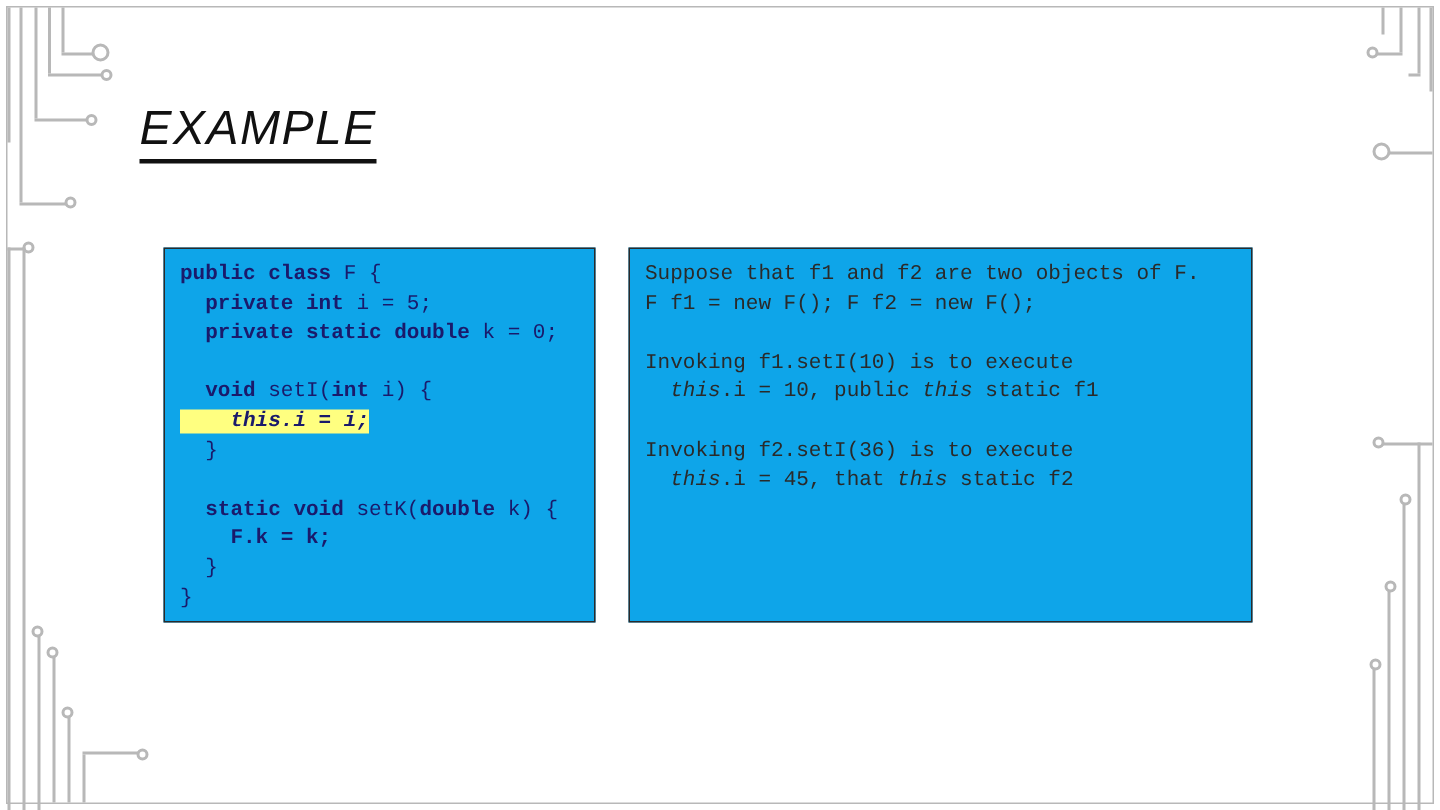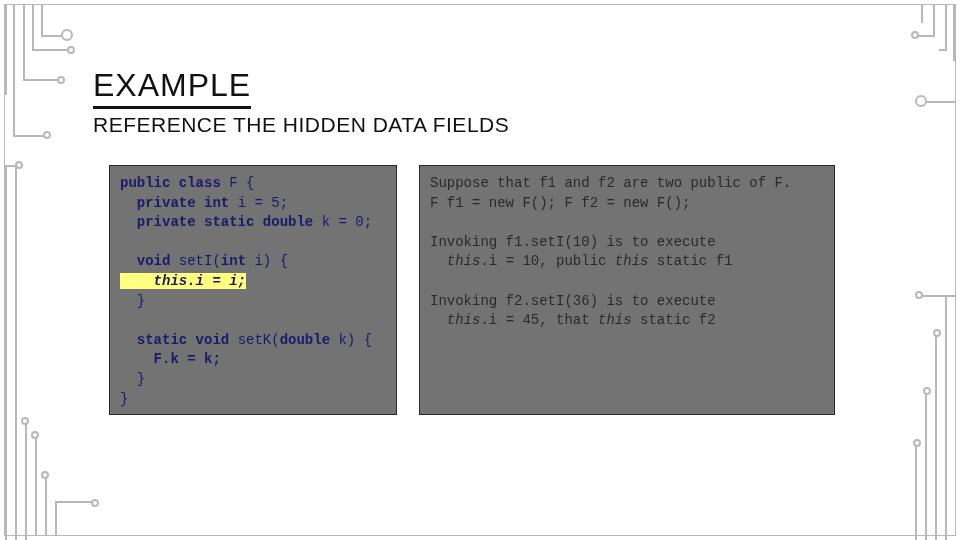--- a/index.html
+++ b/index.html
@@ -29,39 +29,40 @@
     position: absolute;
     left: 88px; top: 62px;
     border-bottom: 3px solid #111;
     padding-bottom: 2px;
   }
   .title {
     font-size: 32px;
     font-weight: 400;
     color: #111;
     letter-spacing: 1px;
+    font-style: italic;
   }
   .subtitle {
     position: absolute;
     left: 88px; top: 108px;
     font-size: 21px;
     color: #111;
     letter-spacing: 0.5px;
   }
 
   .code-boxes {
     position: absolute;
     left: 104px; top: 160px;
     display: flex;
     gap: 22px;
   }
   .code-box {
     border: 1.5px solid #2a2a2a;
     padding: 8px 10px;
-    background: #737373;
+    background: #0ea5e9;
     font-family: Consolas, "Courier New", monospace;
     font-size: 14px;
     line-height: 1.4;
     white-space: pre;
   }
   .code-box.left  { width: 288px; height: 250px; color: #1a1a6b; }
   .code-box.right { width: 416px; height: 250px; color: #2a2a2a; }
   .code-box .kw-bold   { font-weight: bold; }
   .code-box .kw-italic { font-style: italic; font-weight: normal; }
   .code-box .plain     { color: #2a2a2a; }
@@ -117,38 +118,37 @@
   <div class="circuit-node sm" style="left:26px;bottom:96px;"></div>
   <div class="circuit-line" style="left:40px;bottom:0;width:2px;height:60px;"></div>
   <div class="circuit-node sm" style="left:36px;bottom:56px;"></div>
   <div class="circuit-line" style="left:50px;bottom:0;width:2px;height:32px;"></div>
   <div class="circuit-line" style="left:50px;bottom:32px;width:40px;height:2px;"></div>
   <div class="circuit-node sm" style="left:86px;bottom:28px;"></div>
 
   <div class="title-block">
     <div class="title">EXAMPLE</div>
   </div>
-  <div class="subtitle">REFERENCE THE HIDDEN DATA FIELDS</div>
 
   <div class="code-boxes">
 
     <div class="code-box left"><span class="kw-bold">public class </span><span>F {</span>
 <span class="kw-bold">  private int </span><span>i = 5;</span>
 <span class="kw-bold">  private static double </span><span>k = 0;</span>
 <span class="plain"></span>
 <span class="kw-bold">  void </span><span>setI(</span><span class="kw-bold">int </span><span>i) {</span>
 <span class="hl">    this.i = i;</span>
 <span>  }</span>
 <span class="plain"></span>
 <span class="kw-bold">  static void </span><span>setK(</span><span class="kw-bold">double </span><span>k) {</span>
 <span class="kw-bold">    F.k = k;</span>
 <span>  }</span>
 <span>}</span></div>
 
-    <div class="code-box right"><span>Suppose that f1 and f2 are two public of F.</span>
+    <div class="code-box right"><span>Suppose that f1 and f2 are two objects of F.</span>
 <span>F f1 = new F(); F f2 = new F();</span>
 <span></span>
 <span>Invoking f1.setI(10) is to execute</span>
 <span class="kw-italic">  this</span><span>.i = 10, public </span><span class="kw-italic">this</span><span> static f1</span>
 <span></span>
 <span>Invoking f2.setI(36) is to execute</span>
 <span class="kw-italic">  this</span><span>.i = 45, that </span><span class="kw-italic">this</span><span> static f2</span></div>
 
   </div>
 </div>

